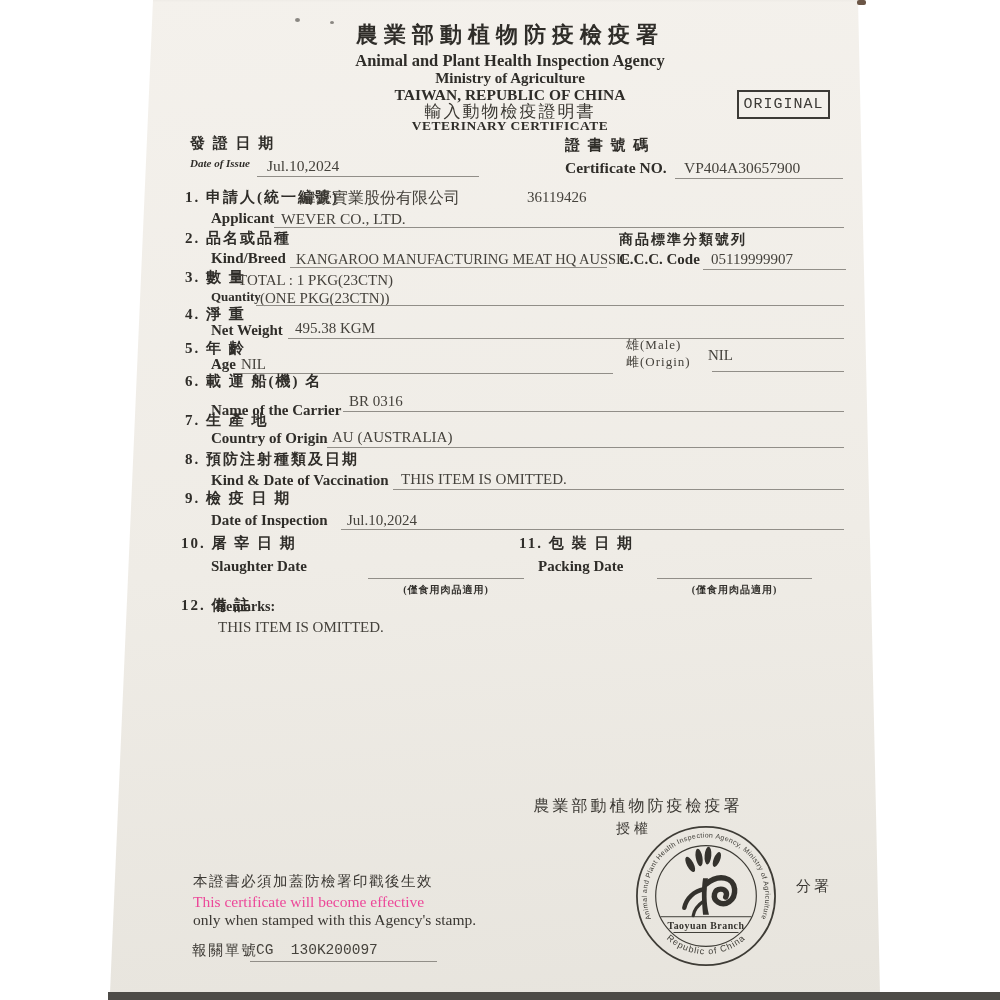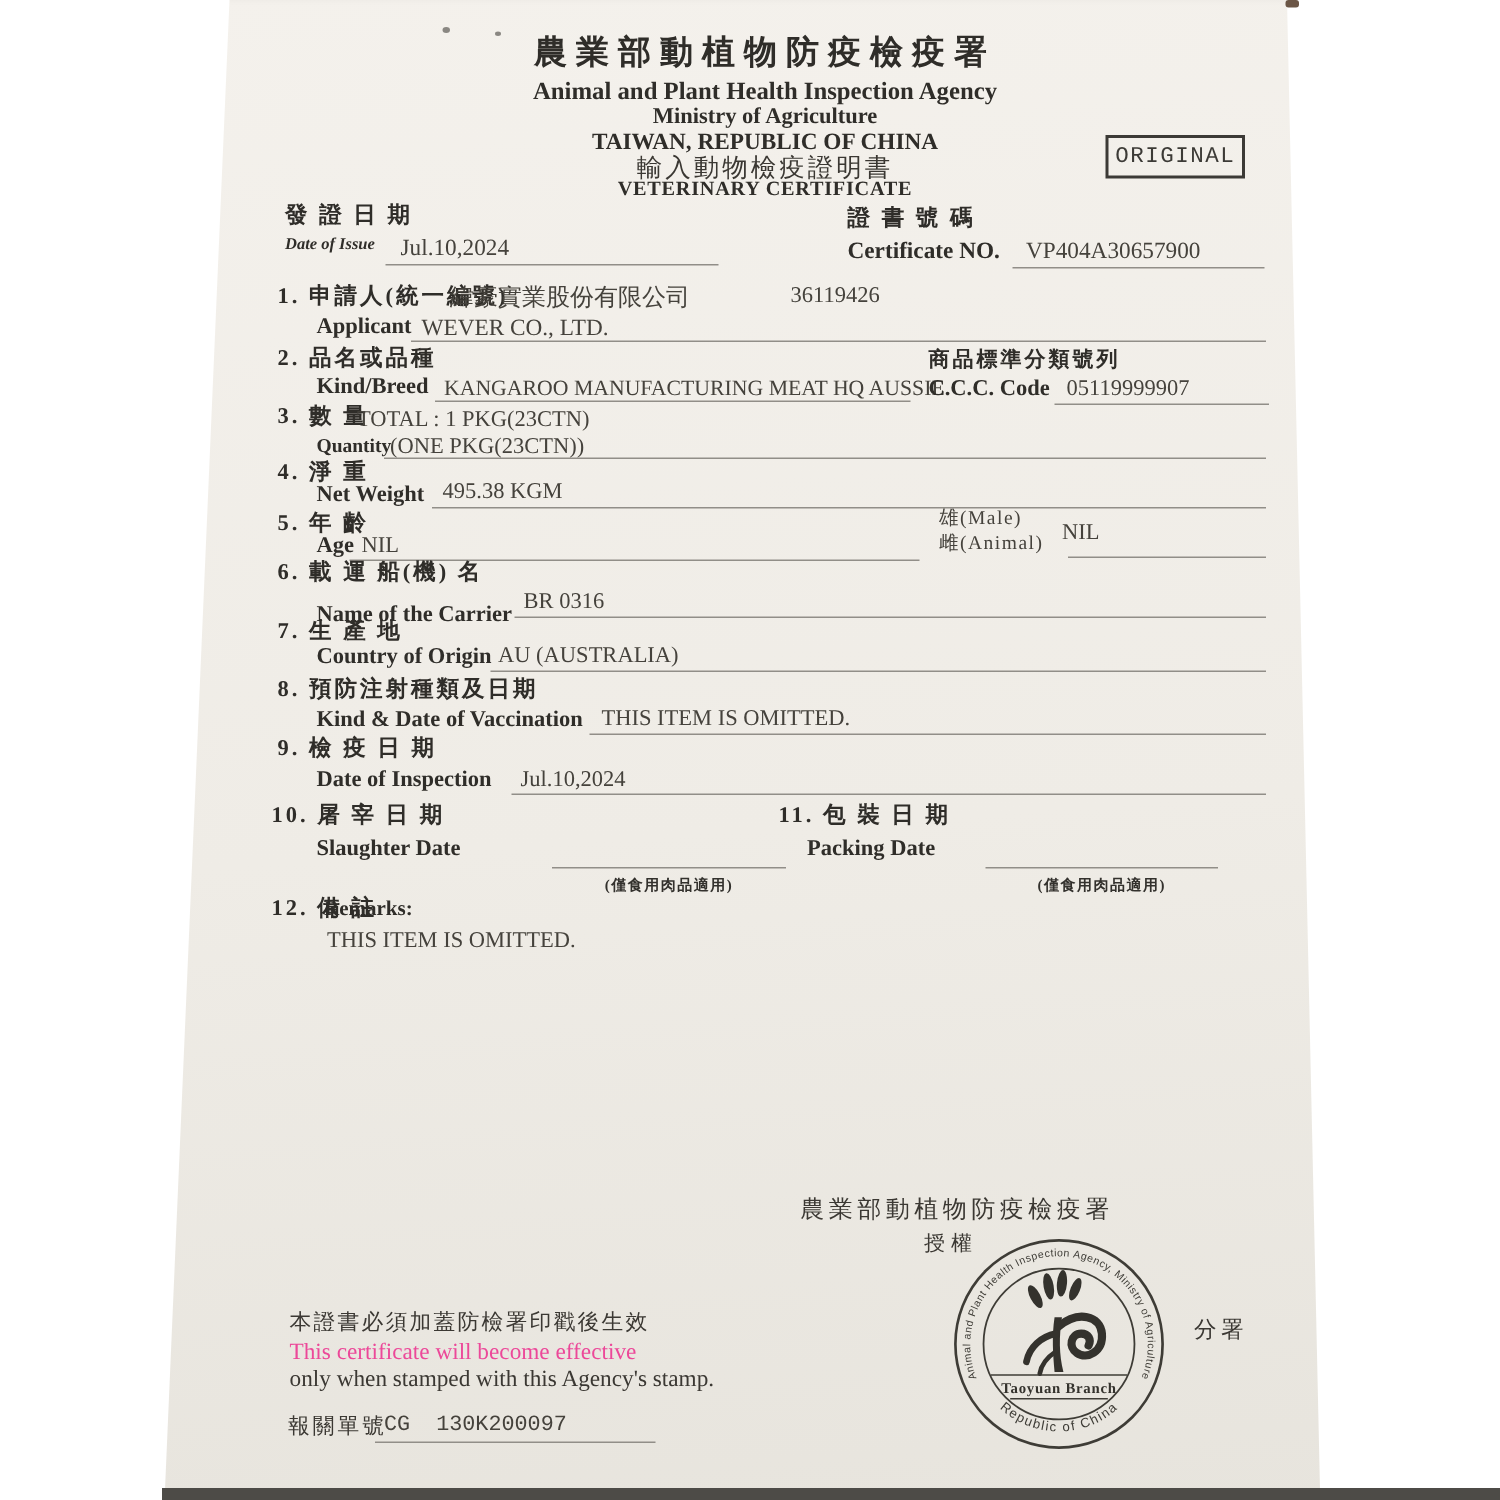--- a/index.html
+++ b/index.html
@@ -73,21 +73,21 @@
   <div class="abs line" style="left:256px;top:305px;width:588px;"></div>
 
   <div class="abs zh" style="left:185px;top:305px;font-size:15px;"><span>4.</span> <span>淨  重</span></div>
   <div class="abs en" style="left:211px;top:322px;font-size:15px;">Net Weight</div>
   <div class="abs val" style="left:295px;top:320px;font-size:15px;">495.38 KGM</div>
   <div class="abs line" style="left:288px;top:338px;width:556px;"></div>
 
   <div class="abs zh" style="left:185px;top:339px;font-size:15px;"><span>5.</span> <span>年  齡</span></div>
   <div class="abs val" style="left:626px;top:336px;font-size:13px;letter-spacing:1px;">雄(Male)</div>
   <div class="abs val" style="left:708px;top:347px;font-size:15px;">NIL</div>
-  <div class="abs val" style="left:626px;top:353px;font-size:13px;letter-spacing:1px;">雌(Animal)</div>
+  <div class="abs val" style="left:626px;top:353px;font-size:13px;letter-spacing:1px;">雌(Origin)</div>
   <div class="abs line" style="left:712px;top:371px;width:132px;"></div>
   <div class="abs en" style="left:211px;top:356px;font-size:15px;">Age</div>
   <div class="abs val" style="left:241px;top:356px;font-size:15px;">NIL</div>
   <div class="abs line" style="left:233px;top:373px;width:380px;"></div>
 
   <div class="abs zh" style="left:185px;top:372px;font-size:15px;"><span>6.</span> <span>載 運 船(機) 名</span></div>
   <div class="abs en" style="left:211px;top:402px;font-size:15px;">Name of the Carrier</div>
   <div class="abs val" style="left:349px;top:393px;font-size:15px;">BR 0316</div>
   <div class="abs line" style="left:343px;top:411px;width:501px;"></div>
 

